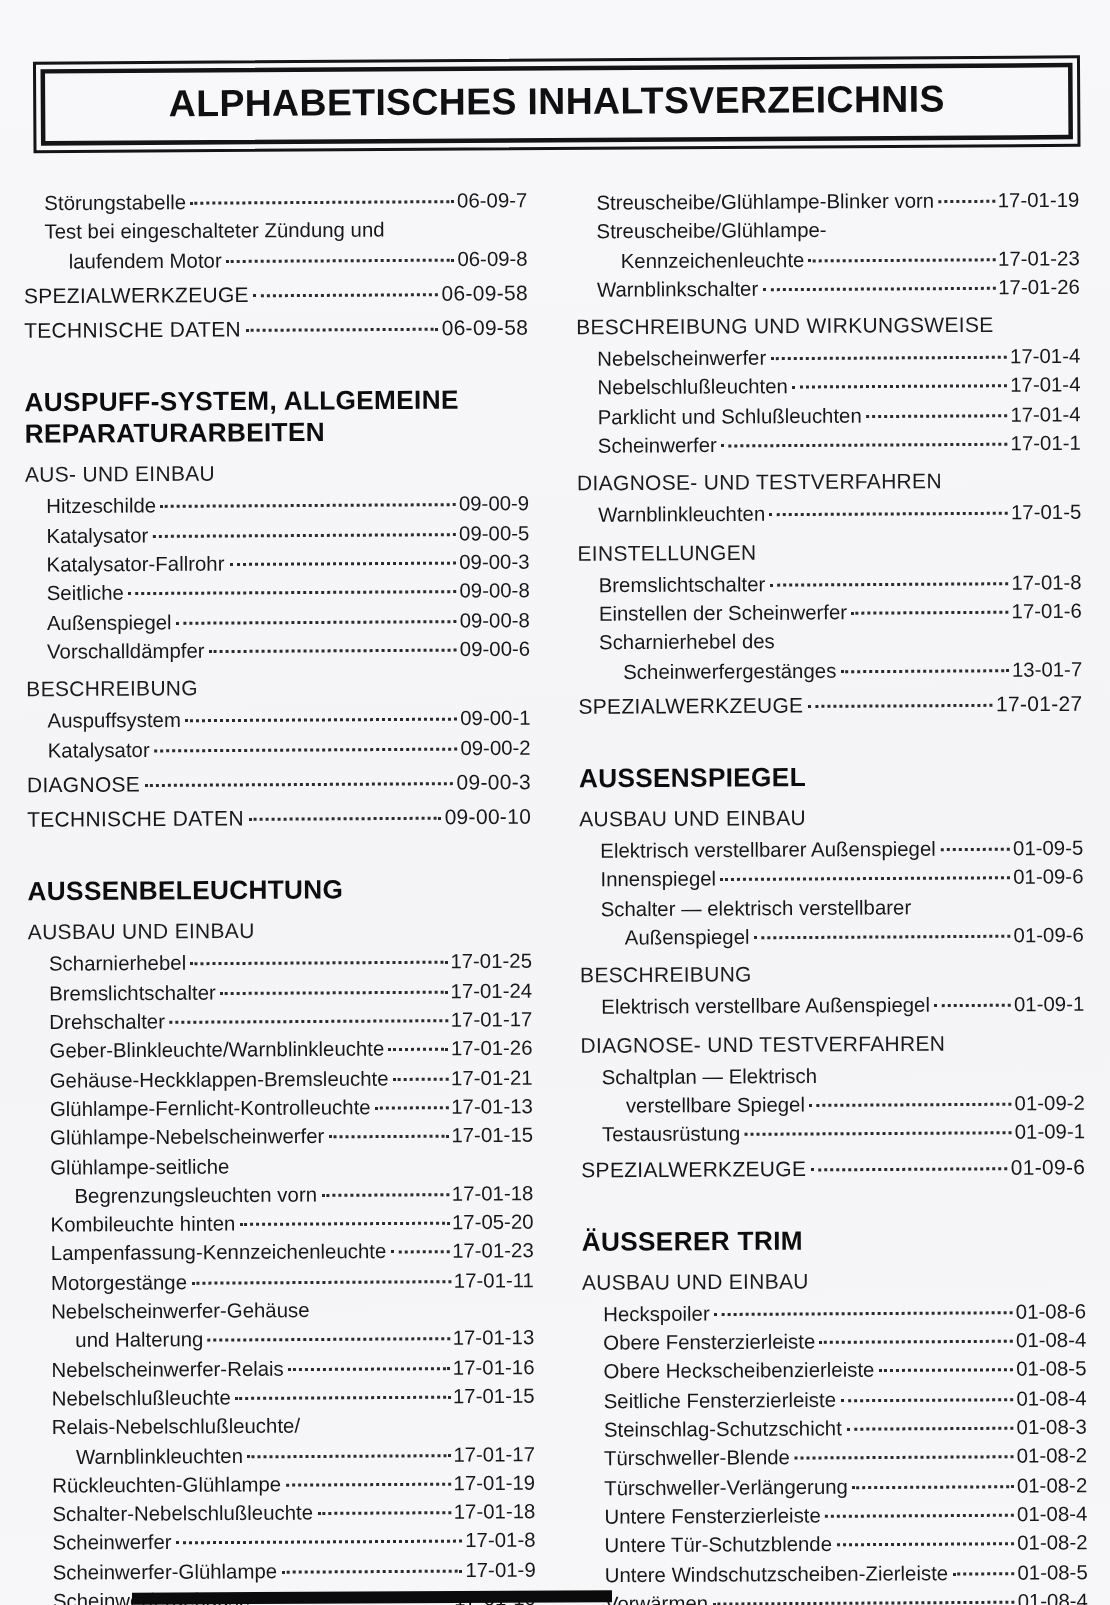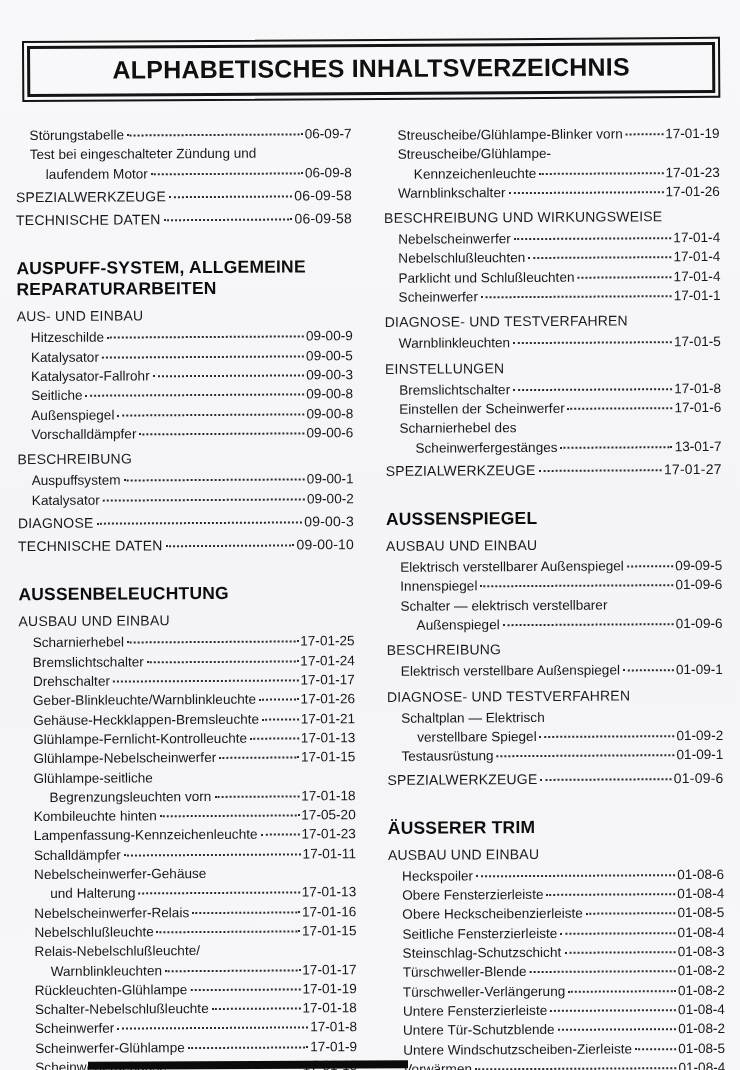--- a/index.html
+++ b/index.html
@@ -263,21 +263,21 @@
         </div>
         <div class="entry indent1">
           <div class="entry-line">
             <span class="lab">Lampenfassung-Kennzeichenleuchte</span>
             <span class="leader"></span>
             <span class="pg">17-01-23</span>
           </div>
         </div>
         <div class="entry indent1">
           <div class="entry-line">
-            <span class="lab">Schalldämpfer</span>
+            <span class="lab">Motorgestänge</span>
             <span class="leader"></span>
             <span class="pg">17-01-11</span>
           </div>
         </div>
         <div class="entry indent1">
           <div class="entry-line first">
             <span class="lab">Nebelscheinwerfer-Gehäuse</span>
           </div>
           <div class="entry-line cont">
             <span class="lab">und Halterung</span>
@@ -444,21 +444,21 @@
       </section>
       <section class="toc-section">
         <h2 class="section-title">
           <div class="section-title-line">AUSSENSPIEGEL</div>
         </h2>
         <div class="subheader">AUSBAU UND EINBAU</div>
         <div class="entry indent1">
           <div class="entry-line">
             <span class="lab">Elektrisch verstellbarer Außenspiegel</span>
             <span class="leader"></span>
-            <span class="pg">09-09-5</span>
+            <span class="pg">01-09-5</span>
           </div>
         </div>
         <div class="entry indent1">
           <div class="entry-line">
             <span class="lab">Innenspiegel</span>
             <span class="leader"></span>
             <span class="pg">01-09-6</span>
           </div>
         </div>
         <div class="entry indent1">

